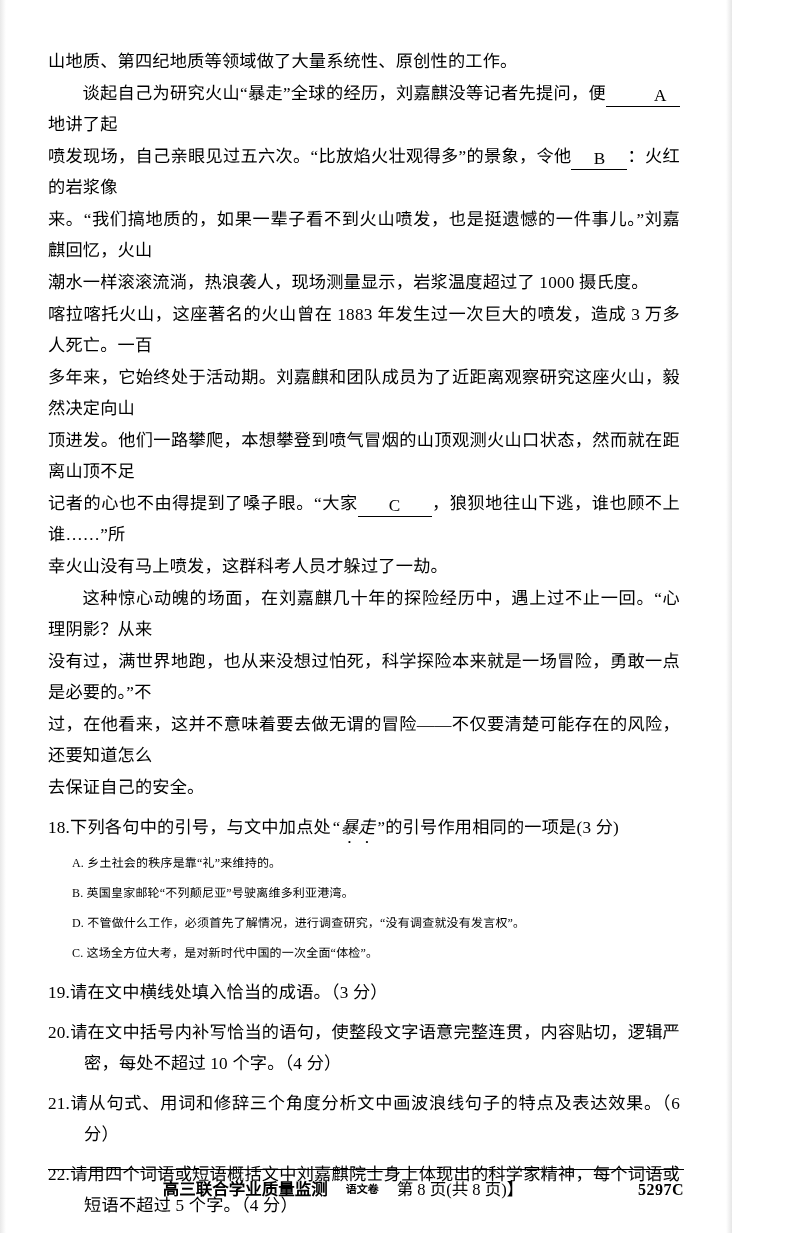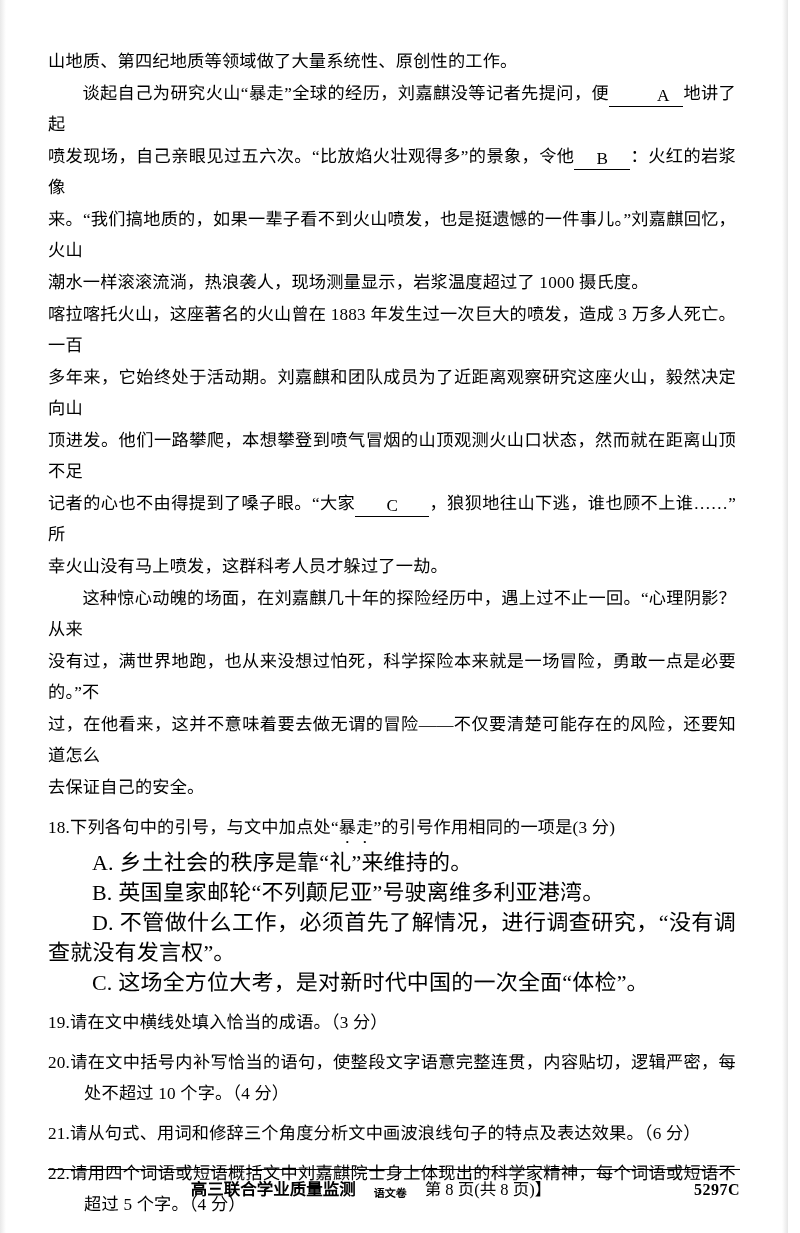--- a/index.html
+++ b/index.html
@@ -10,21 +10,21 @@
   body {
     width: 800px;
     height: 1233px;
     font-family: "Liberation Serif", "DejaVu Serif", serif;
     color: #000000;
     position: relative;
     overflow: hidden;
   }
   .page {
     position: relative;
-    width: 788px;
+    width: 732px;
     height: 1233px;
     box-sizing: border-box;
     padding: 46px 52px 0 48px;
   }
   
   .edge-left, .edge-right {
     position: absolute;
     top: 0;
     bottom: 0;
     width: 6px;
@@ -59,33 +59,34 @@
     vertical-align: -2px;
   }
   .q {
     margin-top: 9px;
     font-size: 17.2px;
     line-height: 31px;
     text-align: justify;
   }
   .opt {
     margin: 0;
-    font-size: 22px;
+    font-size: 12px;
     line-height: 30px;
     text-indent: 2em;
   }
   .hang {
     padding-left: 2.1em;
     text-indent: -2.1em;
   }
   .dotted {
     
     text-emphasis: dot;
     -webkit-text-emphasis: dot;
     text-emphasis-position: under right;
+    font-style: italic;
     -webkit-text-emphasis-position: under right;
   }
   footer {
     position: absolute;
     left: 48px;
     right: 48px;
     bottom: 28px;
     height: 36px;
   }
   .footline {
@@ -100,21 +101,21 @@
     left: 0;
     right: 0;
     top: 7px;
     display: flex;
     align-items: baseline;
     justify-content: space-between;
     font-size: 16px;
   }
   .foot-center {
     display: flex;
-    align-items: flex-end;
+    align-items: center;
     gap: 18px;
   }
   .foot-school { font-weight: bold; font-size: 16.5px; }
   .foot-subject { font-weight: bold; font-size: 11px; font-family: Liberation Serif, serif; }
   .foot-page { font-size: 16.5px; }
   .foot-code { font-size: 16px; letter-spacing: 0.5px; font-weight: bold; }
   .foot-left-spacer { width: 0; }
 </style>
 </head>
 <body>

